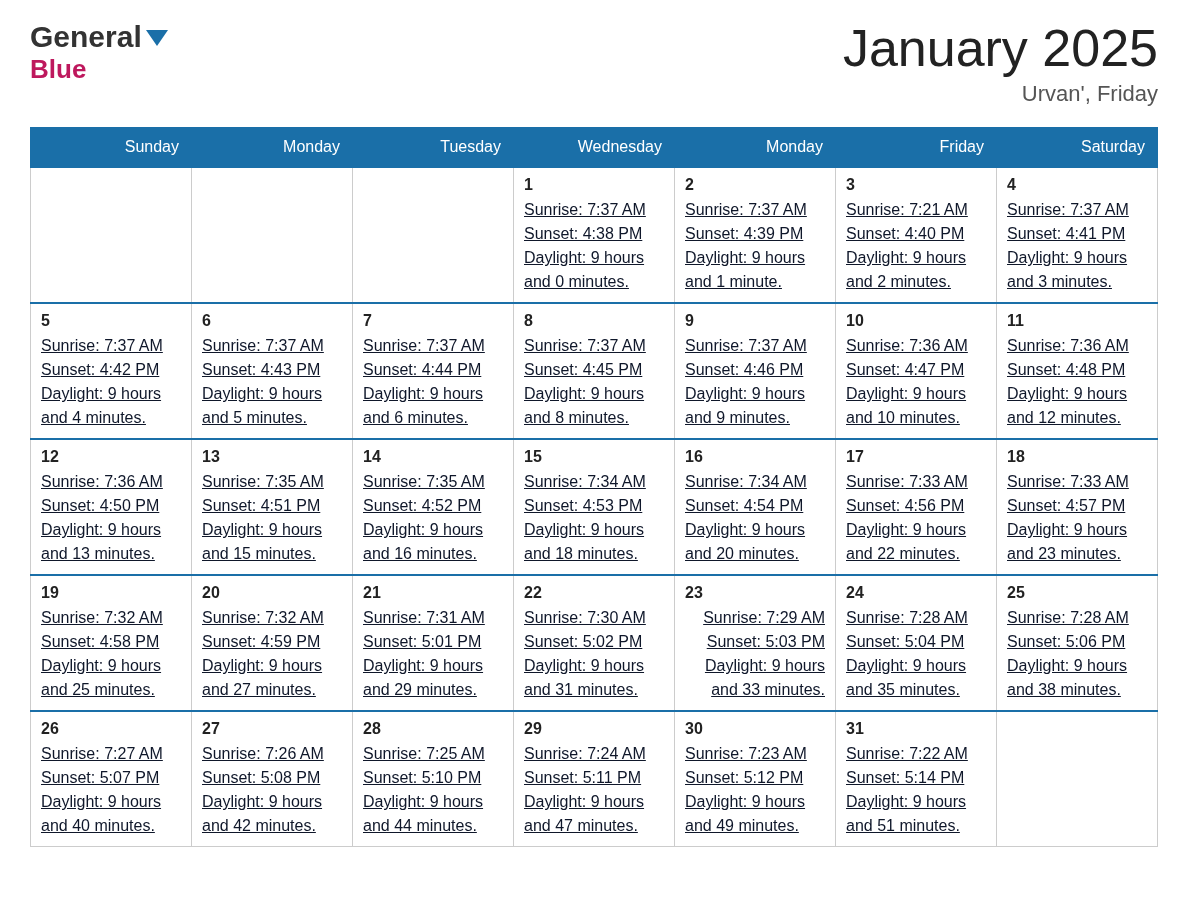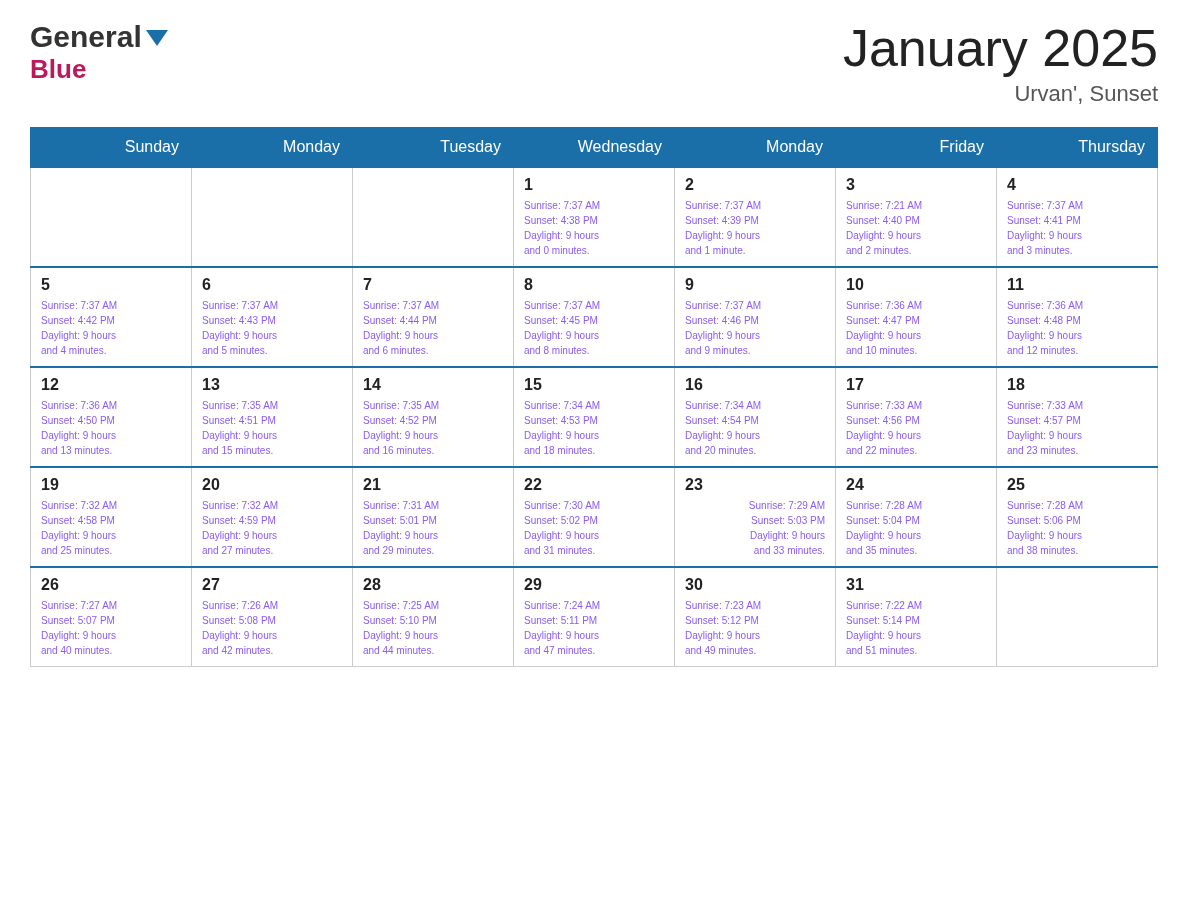--- a/index.html
+++ b/index.html
@@ -61,23 +61,24 @@
       border-top: 2px solid #1a6fa8;
     }
     .day-number {
       font-size: 16px;
       font-weight: bold;
       color: #222;
       display: block;
       margin-bottom: 4px;
     }
     .day-info {
-      font-size: 10px;
-      color: #8b5cf6;
+      font-size: 16px;
+      color: #0f172a;
       line-height: 1.5;
+      text-decoration: underline;
     }
     .empty-cell {
       background: #fff;
     }
     .logo-line1 {
       display: flex;
       align-items: center;
       gap: 0;
     }
     .logo-text-general {
@@ -101,34 +102,34 @@
       <span style="display:inline-block; margin-left:4px; margin-top:6px;">
         <svg width="22" height="16" viewBox="0 0 22 16">
           <polygon points="0,0 22,0 11,16" fill="#1a6fa8"></polygon>
         </svg>
       </span>
     </div>
     <div class="logo-text-blue-line">Blue</div>
   </div>
   <div class="title-block">
     <div class="main-title">January 2025</div>
-    <div class="subtitle">Urvan', Sunset</div>
+    <div class="subtitle">Urvan', Friday</div>
   </div>
 </div>
 
 <table class="calendar">
   <thead>
     <tr>
     <th>Sunday</th>
         <th>Monday</th>
         <th>Tuesday</th>
         <th>Wednesday</th>
         <th>Monday</th>
         <th>Friday</th>
-        <th>Thursday</th>
+        <th>Saturday</th>
       </tr>
   </thead>
   <tbody id="calendar-body">
   <tr class="week-row">
         <td class="empty-cell"></td>
         <td class="empty-cell"></td>
         <td class="empty-cell"></td>
         <td>
           <span class="day-number">1</span>
           <div class="day-info" style="white-space: pre-line;">Sunrise: 7:37 AM

